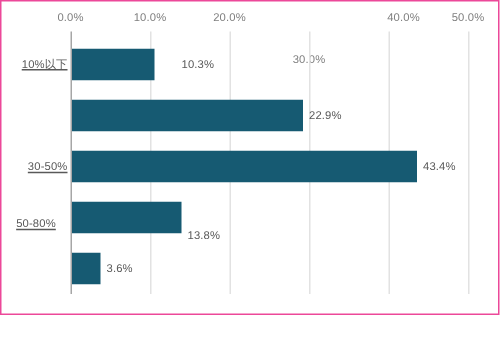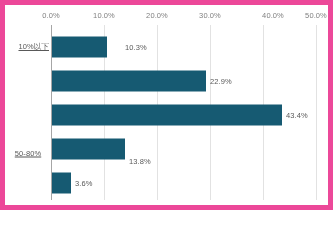--- a/index.html
+++ b/index.html
@@ -13,21 +13,21 @@
     font-family: "Liberation Sans", "DejaVu Sans", sans-serif;
     overflow: hidden;
   }
   #chart-frame {
     position: absolute;
     left: 0;
     top: 0;
     width: 333px;
     height: 210px;
     box-sizing: border-box;
-    border: 5px solid #ec4899;
+    border: 1px solid #ec4899;
     background: #ffffff;
   }
   
   .x-axis-labels {
     position: absolute;
     left: 0;
     top: 0;
     width: 333px;
     height: 20px;
   }
@@ -84,33 +84,34 @@
 </style>
 </head>
 <body>
 
 <div id="chart-frame">
 
   <div class="x-axis-labels">
     <span class="x-tick-label" style="left:46px;">0.0%</span>
     <span class="x-tick-label" style="left:99px;">10.0%</span>
     <span class="x-tick-label" style="left:152px;">20.0%</span>
-    <span class="x-tick-label" style="left:205px;">30.0%</span>
+    <span class="x-tick-label" style="left:205px;margin-top:28px;">30.0%</span>
     <span class="x-tick-label" style="left:258px;margin-left:10px;">40.0%</span>
     <span class="x-tick-label" style="left:311px;">50.0%</span>
   </div>
 
   <div class="gridline axis-line" style="left:46px;"></div>
   <div class="gridline" style="left:99px;"></div>
   <div class="gridline" style="left:152px;"></div>
   <div class="gridline" style="left:205px;"></div>
   <div class="gridline" style="left:258px;"></div>
   <div class="gridline" style="left:311px;"></div>
 
   <div class="cat-label" style="top:42px;">10%以下</div>
+  <div class="cat-label" style="top:110px;">30-50%</div>
   <div class="cat-label" style="top:148px;text-align:center;">50-80%</div>
 
   <div class="bar" style="left: 47px; top: 42px; width: 55px; height: 21px; background: rgb(22, 90, 114);"></div>
   <div class="bar" style="left: 47px; top: 76px; width: 154px; height: 21px; background: rgb(22, 90, 114);"></div>
   <div class="bar" style="left: 47px; top: 110px; width: 230px; height: 21px; background: rgb(22, 90, 114);"></div>
   <div class="bar" style="left: 47px; top: 144px; width: 73px; height: 21px; background: rgb(22, 90, 114);"></div>
   <div class="bar" style="left: 47px; top: 178px; width: 19px; height: 21px; background: rgb(22, 90, 114);"></div>
 
   <div class="bar-value" style="left:120px; top:42px;">10.3%</div>
   <div class="bar-value" style="left:205px; top:76px;">22.9%</div>

